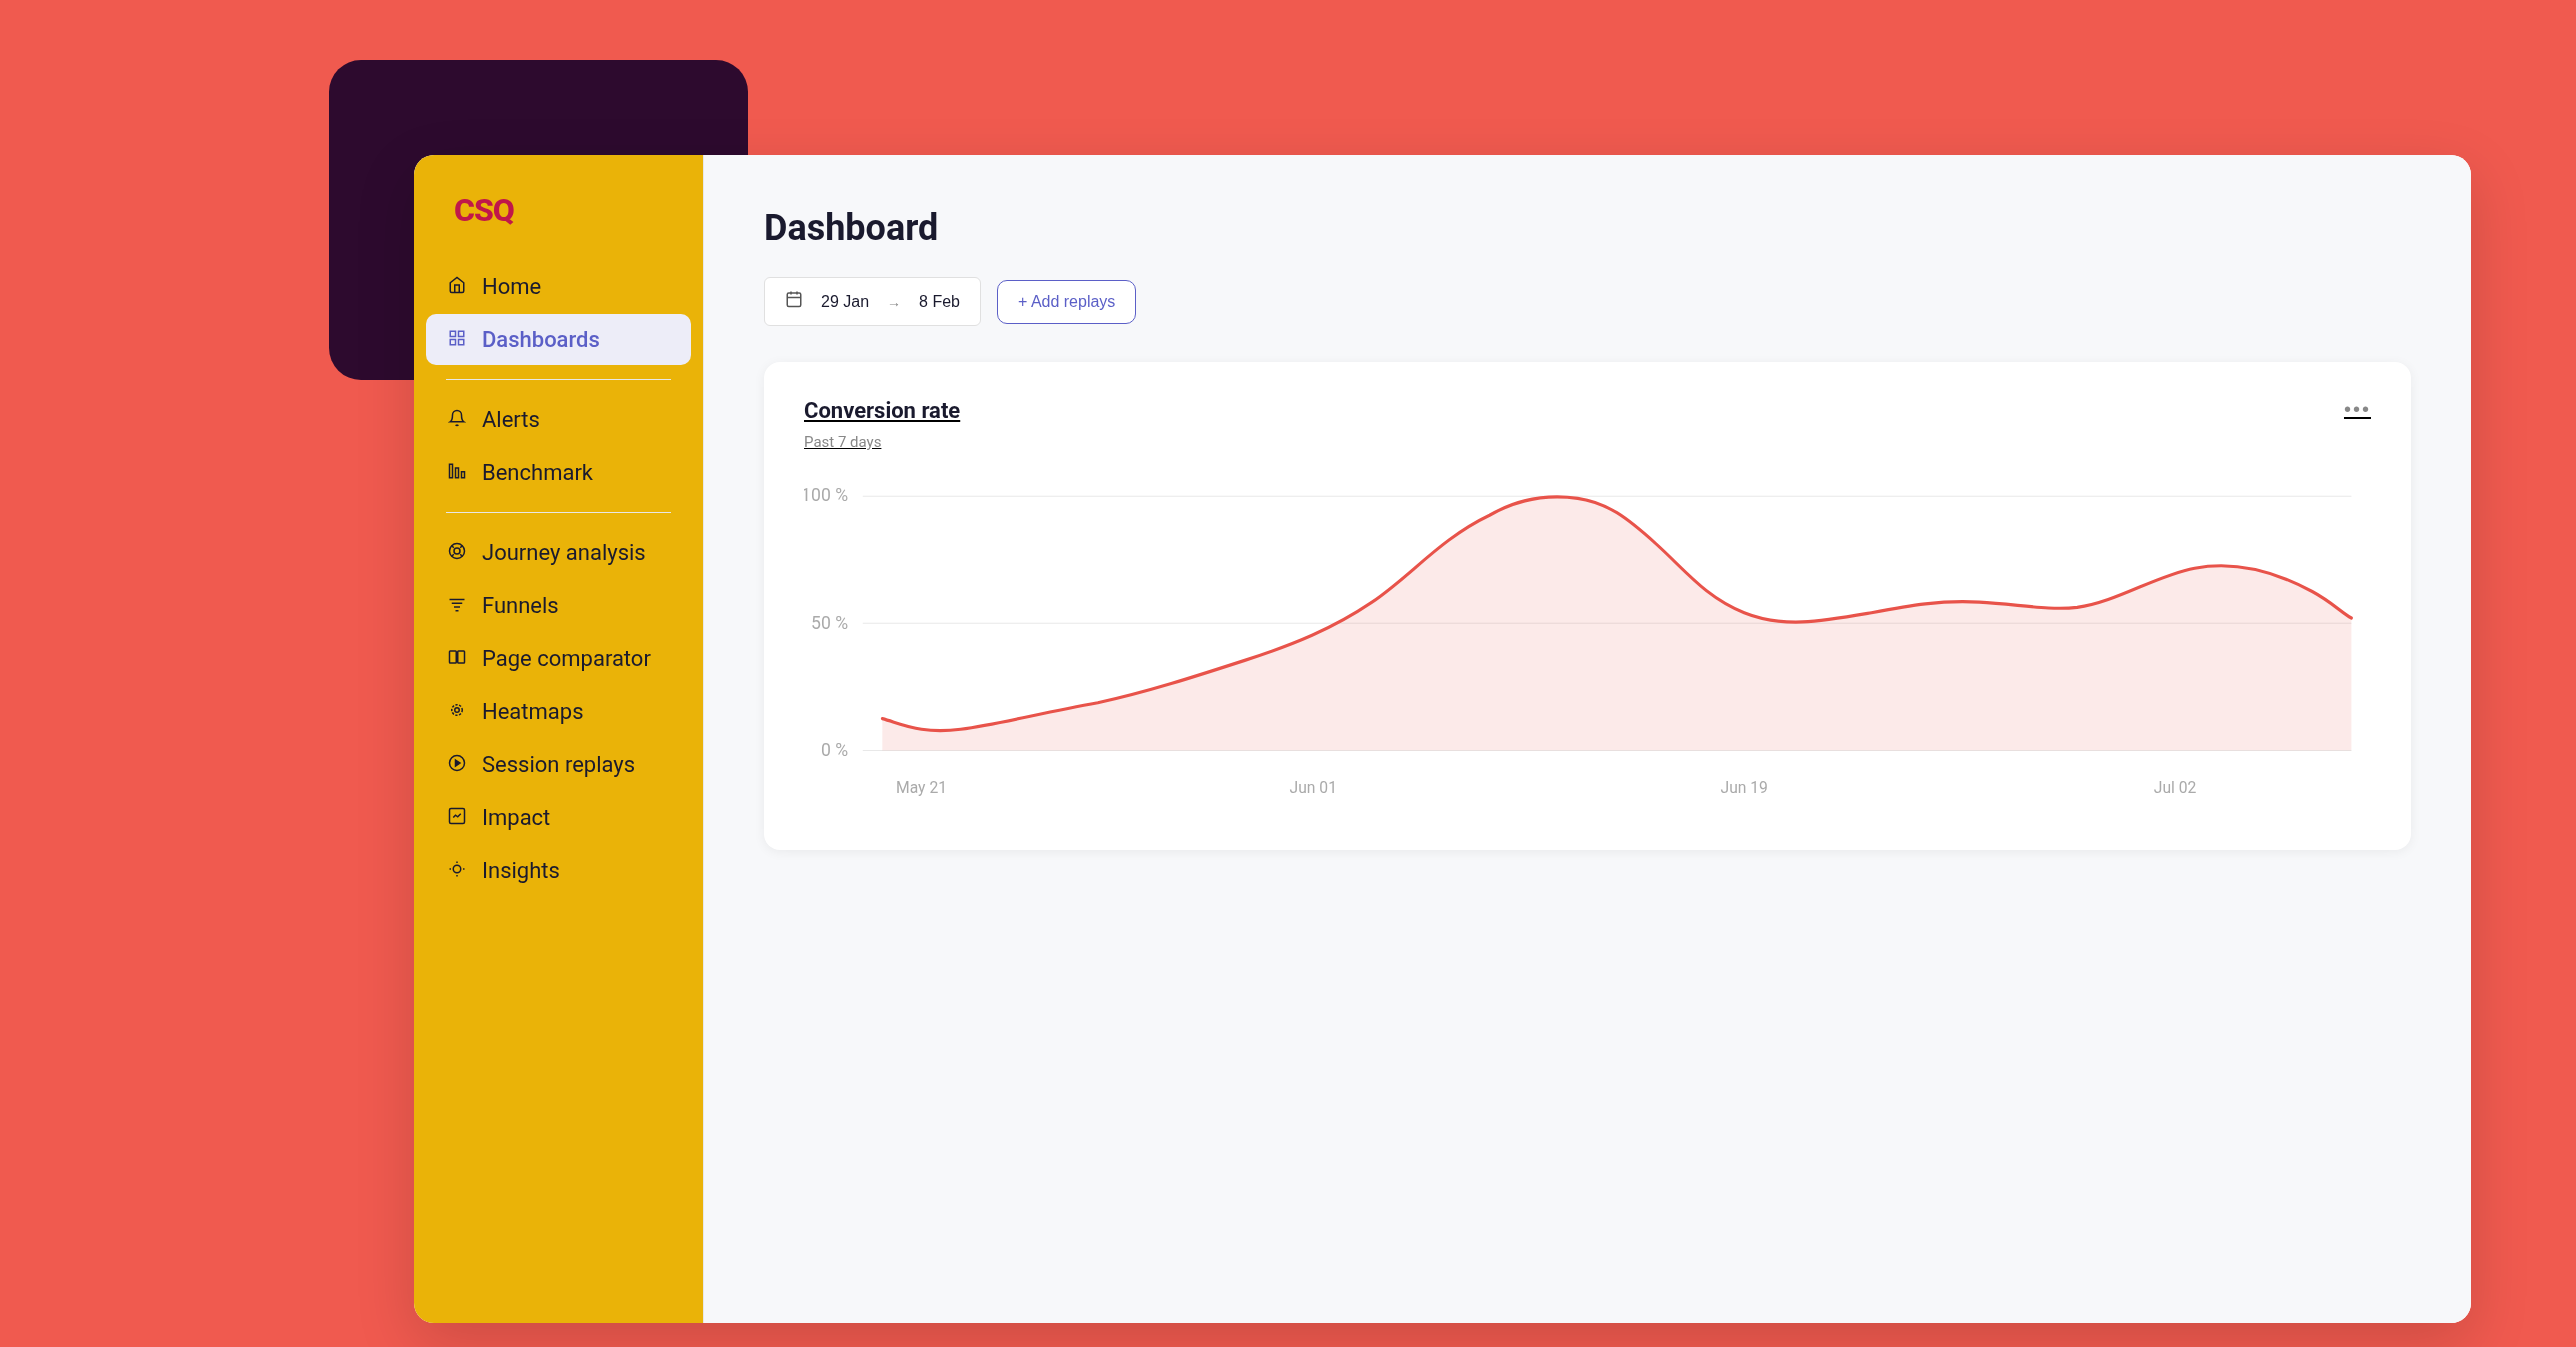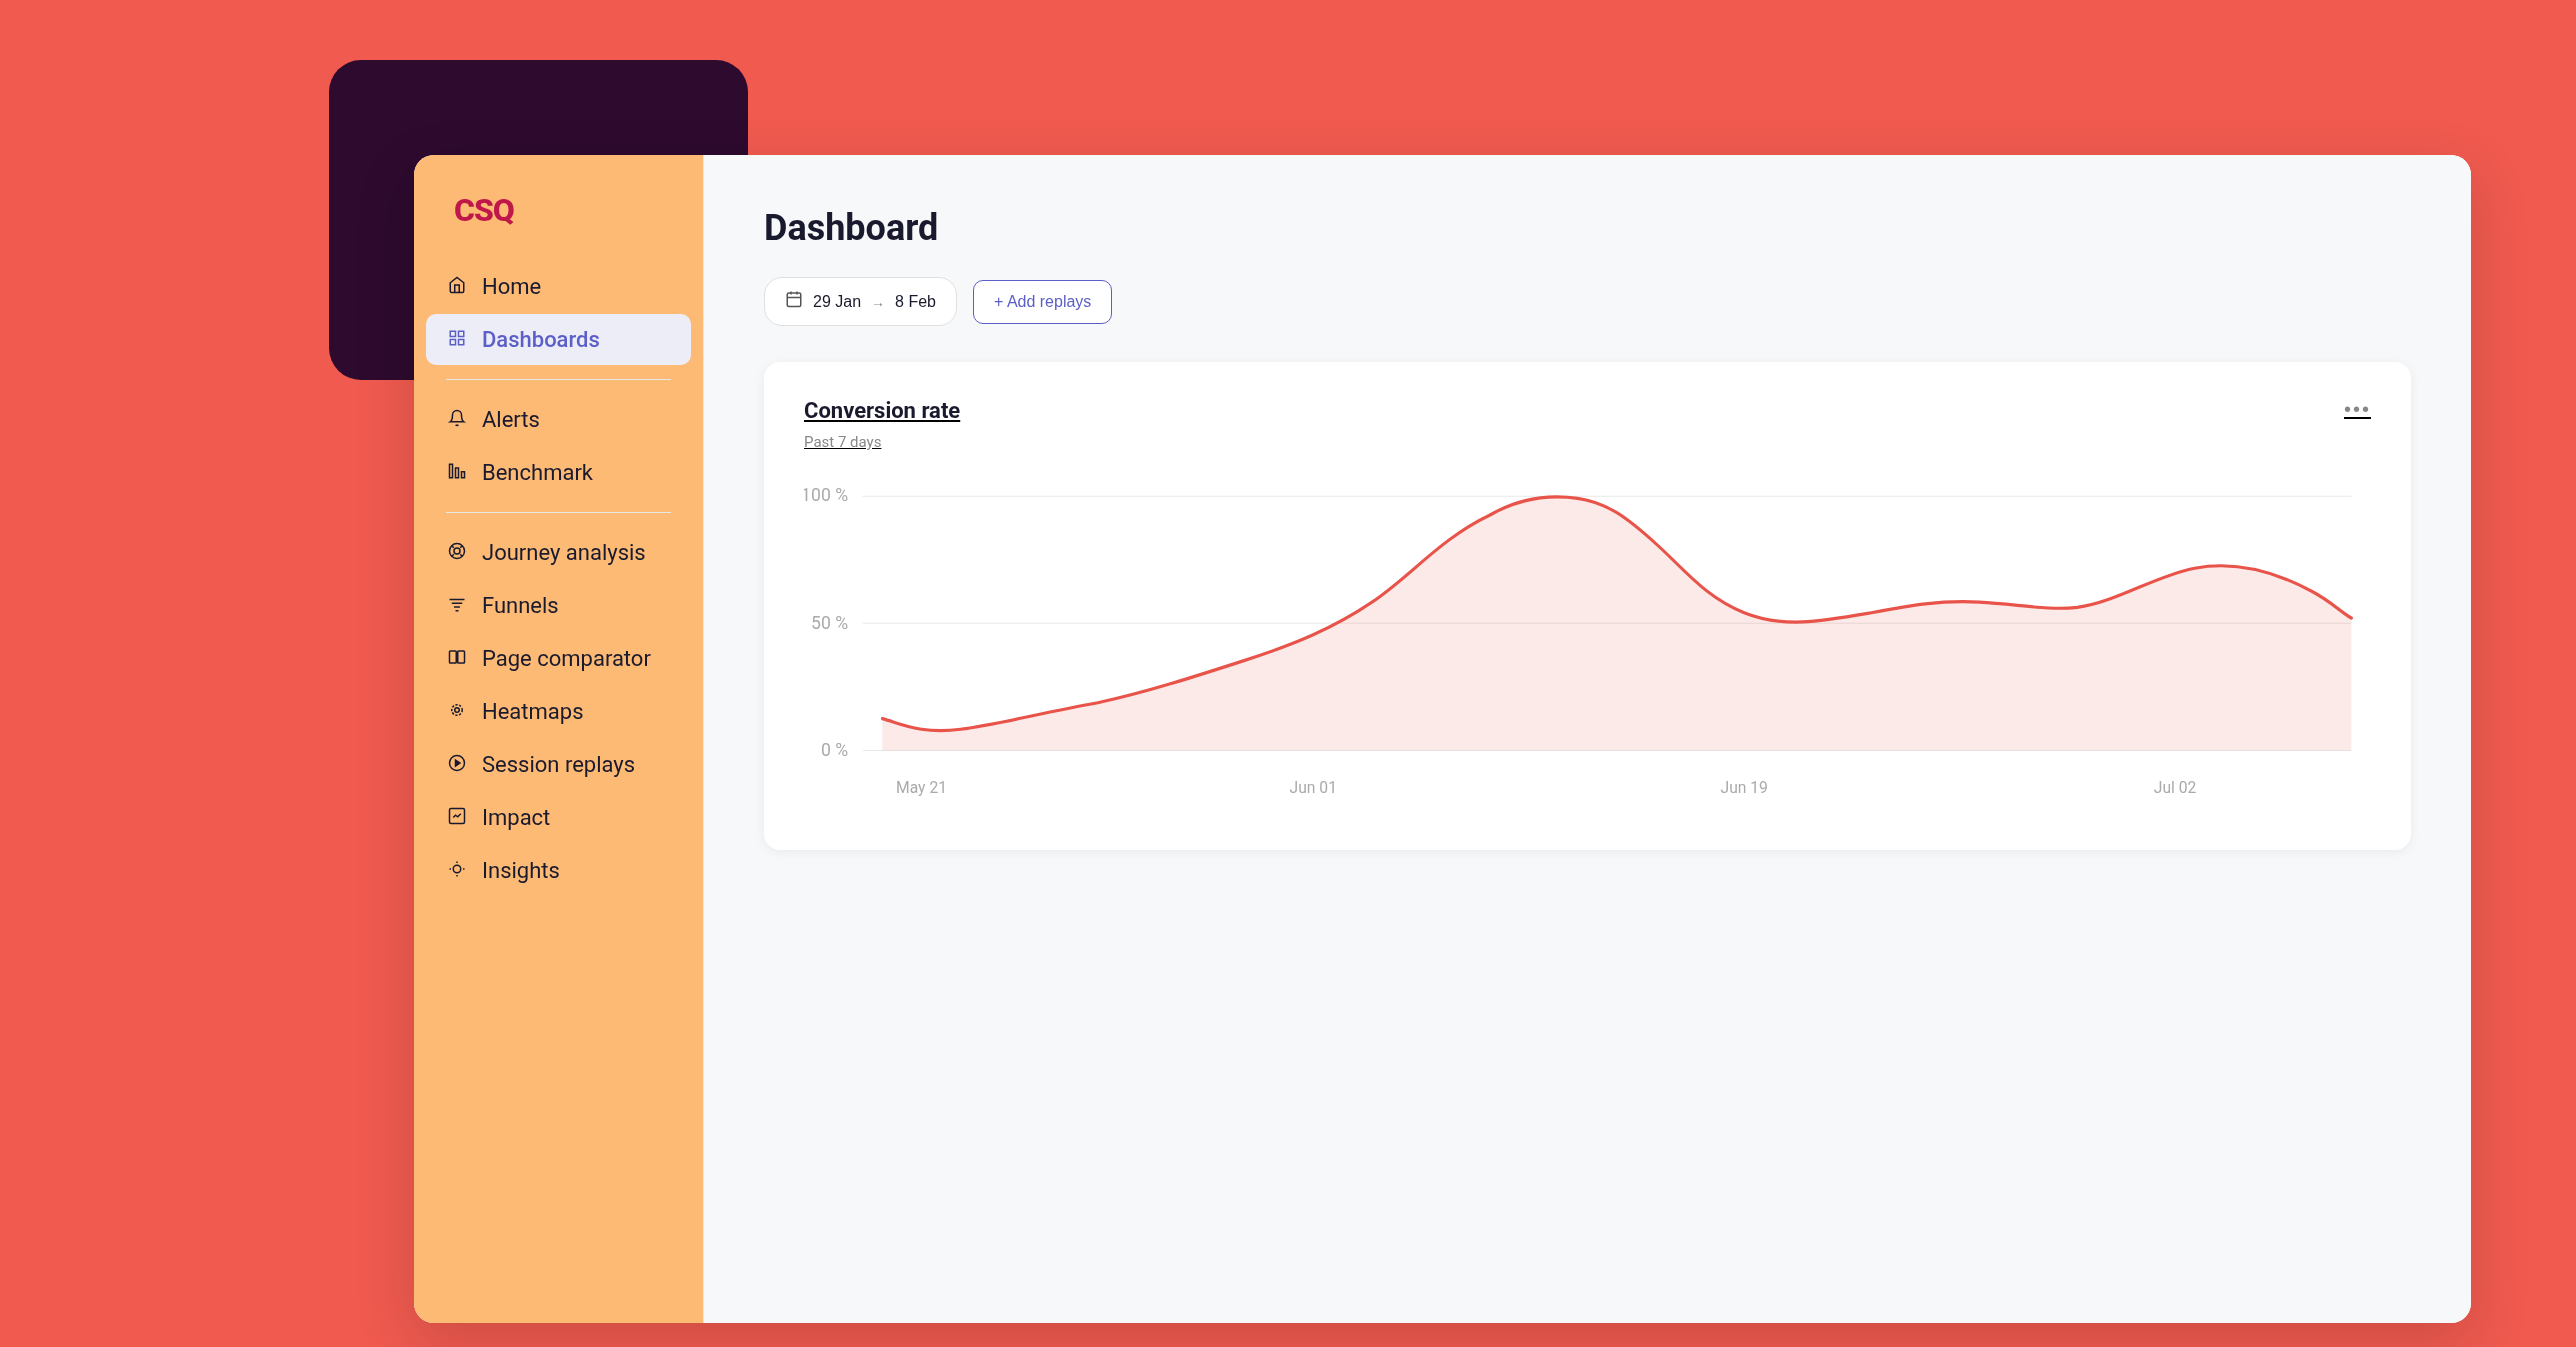--- a/index.html
+++ b/index.html
@@ -37,21 +37,21 @@
       display: flex;
       box-shadow: 0 20px 60px rgba(0,0,0,0.15);
       z-index: 2;
       overflow: hidden;
     }
 
     
     .sidebar {
       width: 290px;
       min-width: 290px;
-      background: #fdba74;
+      background: #eab308;
       border-right: 1px solid #e8e8e8;
       display: flex;
       flex-direction: column;
       padding: 0;
     }
 
     .logo-area {
       padding: 36px 40px 32px;
     }
 
@@ -116,24 +116,24 @@
     .filter-bar {
       display: flex;
       align-items: center;
       gap: 16px;
       margin-bottom: 36px;
     }
 
     .date-range-btn {
       display: flex;
       align-items: center;
-      gap: 10px;
+      gap: 18px;
       background: #fff;
       border: 1.5px solid #e0e0e0;
-      border-radius: 18px;
+      border-radius: 6px;
       padding: 12px 20px;
       font-size: 16px;
       color: #1a1a2e;
       cursor: pointer;
     }
 
     .date-range-btn .cal-icon {
       font-size: 17px;
       color: #555;
     }

